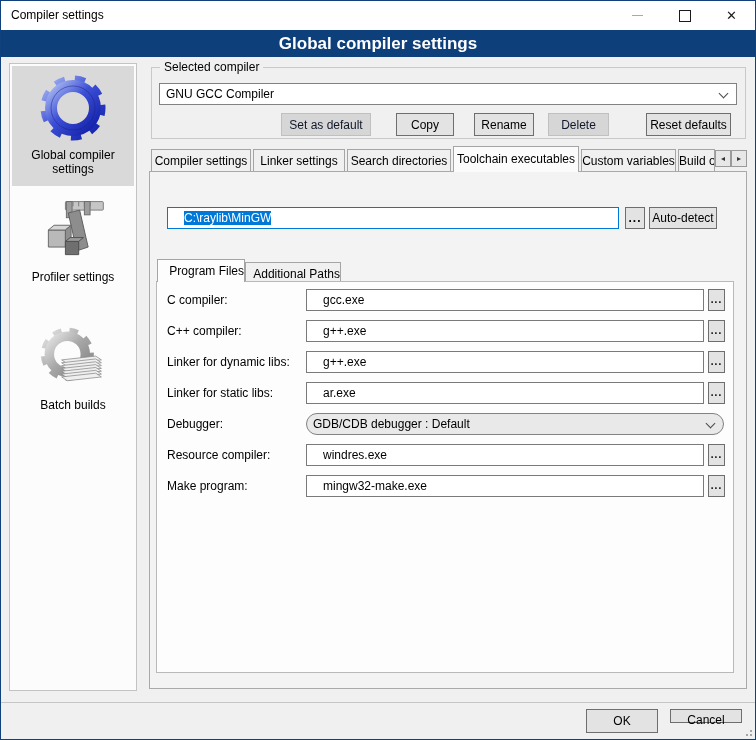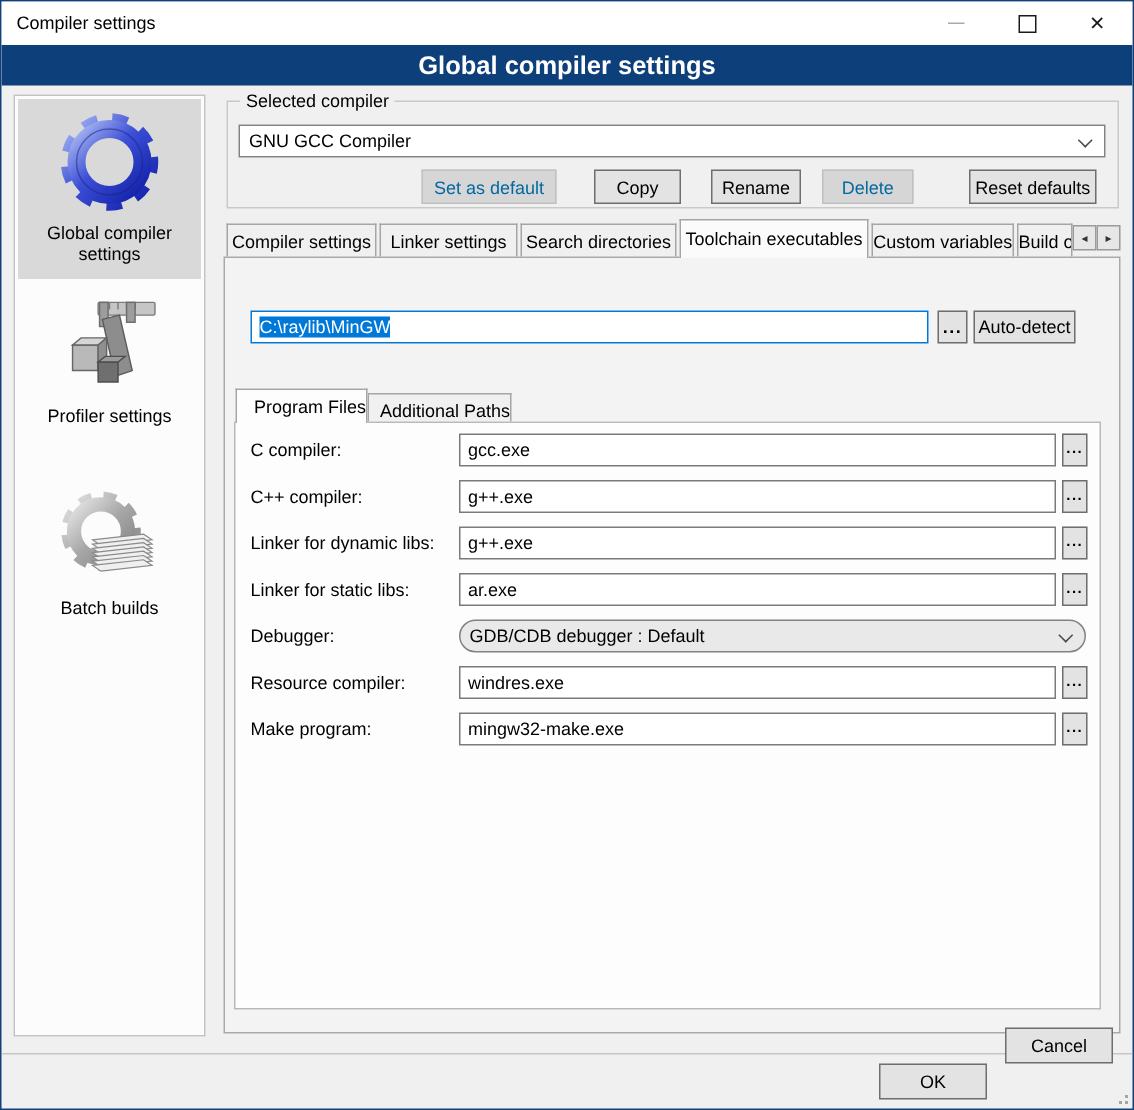--- a/index.html
+++ b/index.html
@@ -23,35 +23,35 @@
   
   .groupbox{position:absolute;border:1px solid #c9c9c9;box-sizing:border-box;}
   .gb-label{position:absolute;top:-8px;left:8px;padding:0 4px;font-size:12px;}
   
   .combo{position:absolute;background:#fff;border:1px solid #828282;box-sizing:border-box;height:22px;line-height:20px;padding-left:6px;cursor:default;}
   .combo.gray{background:#e9e9e9;}
   .chev{position:absolute;right:9px;top:6px;width:6px;height:6px;border-right:1.5px solid #4a4a4a;border-bottom:1.5px solid #4a4a4a;transform:rotate(45deg);}
   
   .btn{position:absolute;height:23px;background:#e3e3e3;border:1px solid #6e6e6e;box-sizing:border-box;
        font-family:inherit;font-size:12px;line-height:20px;text-align:center;padding:0;cursor:default;}
-  .btn.disabled{background:#d6d6d6;border-color:#c0c0c0;color:#0369a1;}
+  .btn.disabled{background:#d6d6d6;border-color:#c0c0c0;color:#0f172a;}
   .btn.small{font-weight:bold;letter-spacing:1px;}
   
   .tab{position:absolute;top:148px;height:23px;background:#f0f0f0;border:1px solid #a5a5a5;border-bottom:none;box-sizing:border-box;
        text-align:center;line-height:22px;font-size:12px;white-space:nowrap;overflow:hidden;cursor:default;}
   .tab.active{top:145px;height:26px;background:#fbfbfb;z-index:3;}
   .itab{position:absolute;height:23px;background:#f0f0f0;border:1px solid #a5a5a5;border-bottom:none;box-sizing:border-box;
         text-align:right;line-height:22px;font-size:12px;cursor:default;}
   .itab.active{background:#fdfdfd;z-index:3;}
   .tabarrow{position:absolute;top:149px;width:16px;height:17px;background:#e7e7e7;border:1px solid #9a9a9a;box-sizing:border-box;
             font-size:8px;line-height:15px;text-align:center;color:#333;z-index:4;cursor:default;}
   .tabpage{position:absolute;left:148px;top:170px;width:598px;height:518px;background:#f3f3f3;border:1px solid #a9a9a9;box-sizing:border-box;z-index:1;}
   .innerpanel{position:absolute;left:155px;top:280px;width:578px;height:392px;background:#fdfdfd;border:1px solid #b9b9b9;box-sizing:border-box;z-index:2;}
   
-  .textbox{position:absolute;height:22px;background:#fff;border:1px solid #7a7a7a;box-sizing:border-box;line-height:20px;padding-left:5px;white-space:nowrap;overflow:hidden;}
+  .textbox{position:absolute;height:22px;background:#fff;border:1px solid #7a7a7a;box-sizing:border-box;line-height:20px;padding-left:16px;white-space:nowrap;overflow:hidden;}
   .textbox.focused{border-color:#0078d7;}
   .selected-text{background:#0078d7;color:#fff;}
   .fieldlabel{position:absolute;font-size:12px;line-height:14px;white-space:nowrap;}
   .note{position:absolute;color:#9e2b25;font-size:12.5px;white-space:nowrap;overflow:hidden;}
   
   .footer-line{position:absolute;left:0px;top:701px;width:754px;height:1px;background:#c6c6c6;}
   .grip{position:absolute;right:3px;bottom:3px;width:10px;height:10px;}
   .grip i{position:absolute;width:2px;height:2px;background:#a5a5a5;}
 </style>
 </head>
@@ -194,20 +194,20 @@
       <div class="fieldlabel" style="left: 166px; top: 447px; z-index: 3;">Resource compiler:</div>
       <div class="textbox" style="left: 305px; top: 443px; width: 398px; z-index: 3;">windres.exe</div>
       <button class="btn small" style="left: 707px; top: 443px; width: 17px; height: 22px; z-index: 3; font-size: 10px;">...</button>
       <div class="fieldlabel" style="left: 166px; top: 478px; z-index: 3;">Make program:</div>
       <div class="textbox" style="left: 305px; top: 474px; width: 398px; z-index: 3;">mingw32-make.exe</div>
       <button class="btn small" style="left: 707px; top: 474px; width: 17px; height: 22px; z-index: 3; font-size: 10px;">...</button>
     </div>
 
   <div class="footer-line"></div>
   <button class="btn" style="left:585px;top:708px;width:72px;height:24px;z-index:2;">OK</button>
-  <button class="btn" style="left:669px;top:684px;width:72px;height:24px;z-index:2;">Cancel</button>
+  <button class="btn" style="left:669px;top:708px;width:72px;height:14px;z-index:2;">Cancel</button>
   <div class="grip">
     <i style="right:0;bottom:0;"></i>
       <i style="right:4px;bottom:0;"></i>
       <i style="right:0;bottom:4px;"></i>
   </div>
 
 </div>
 
 </body></html>

